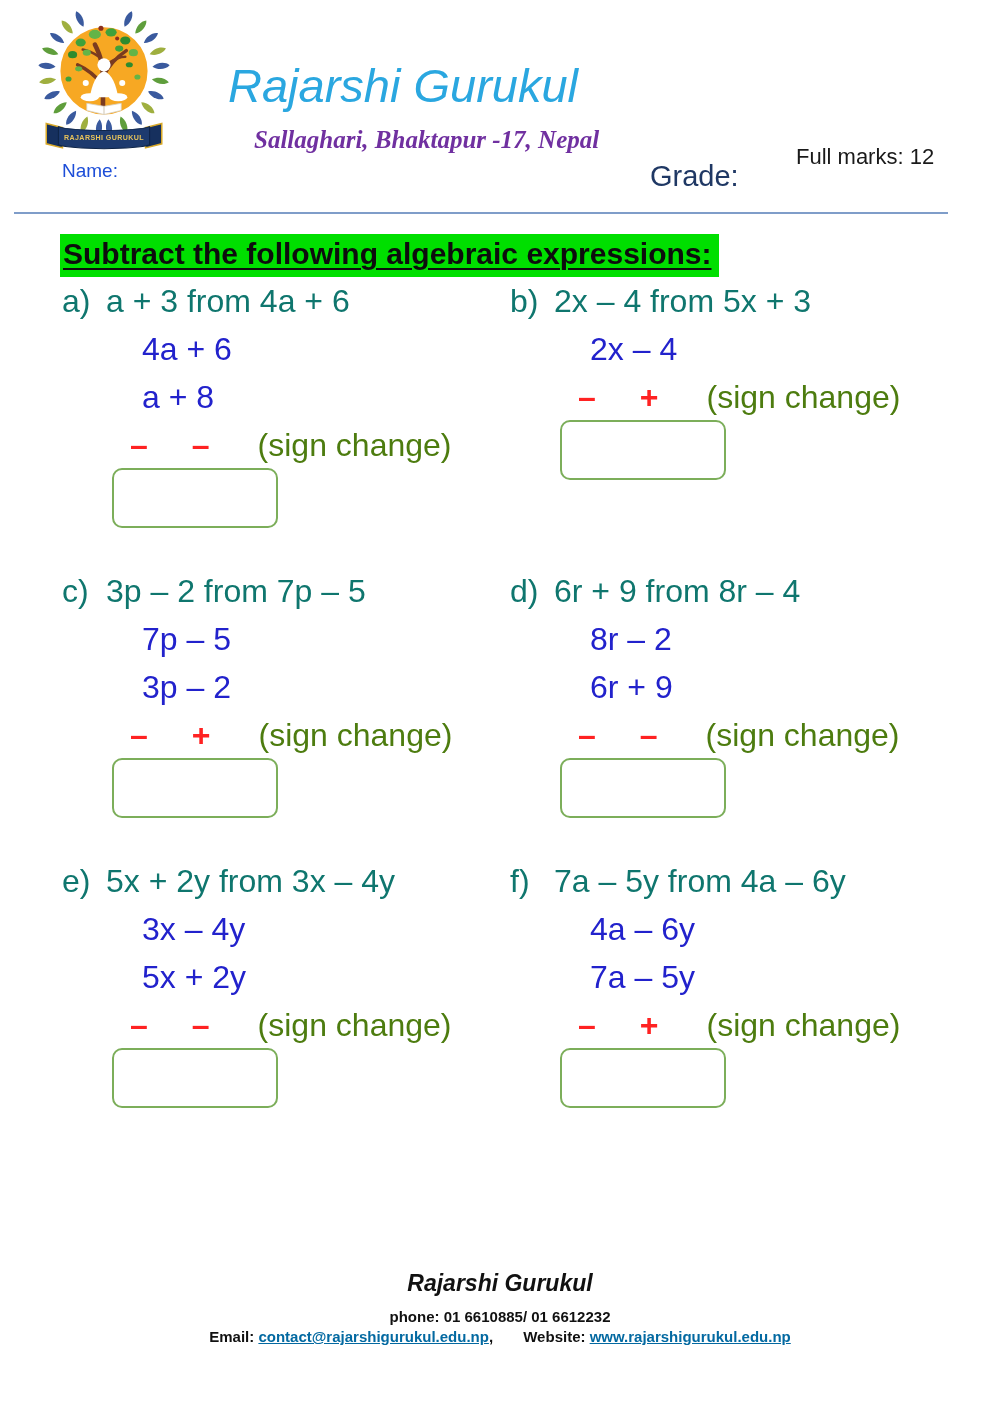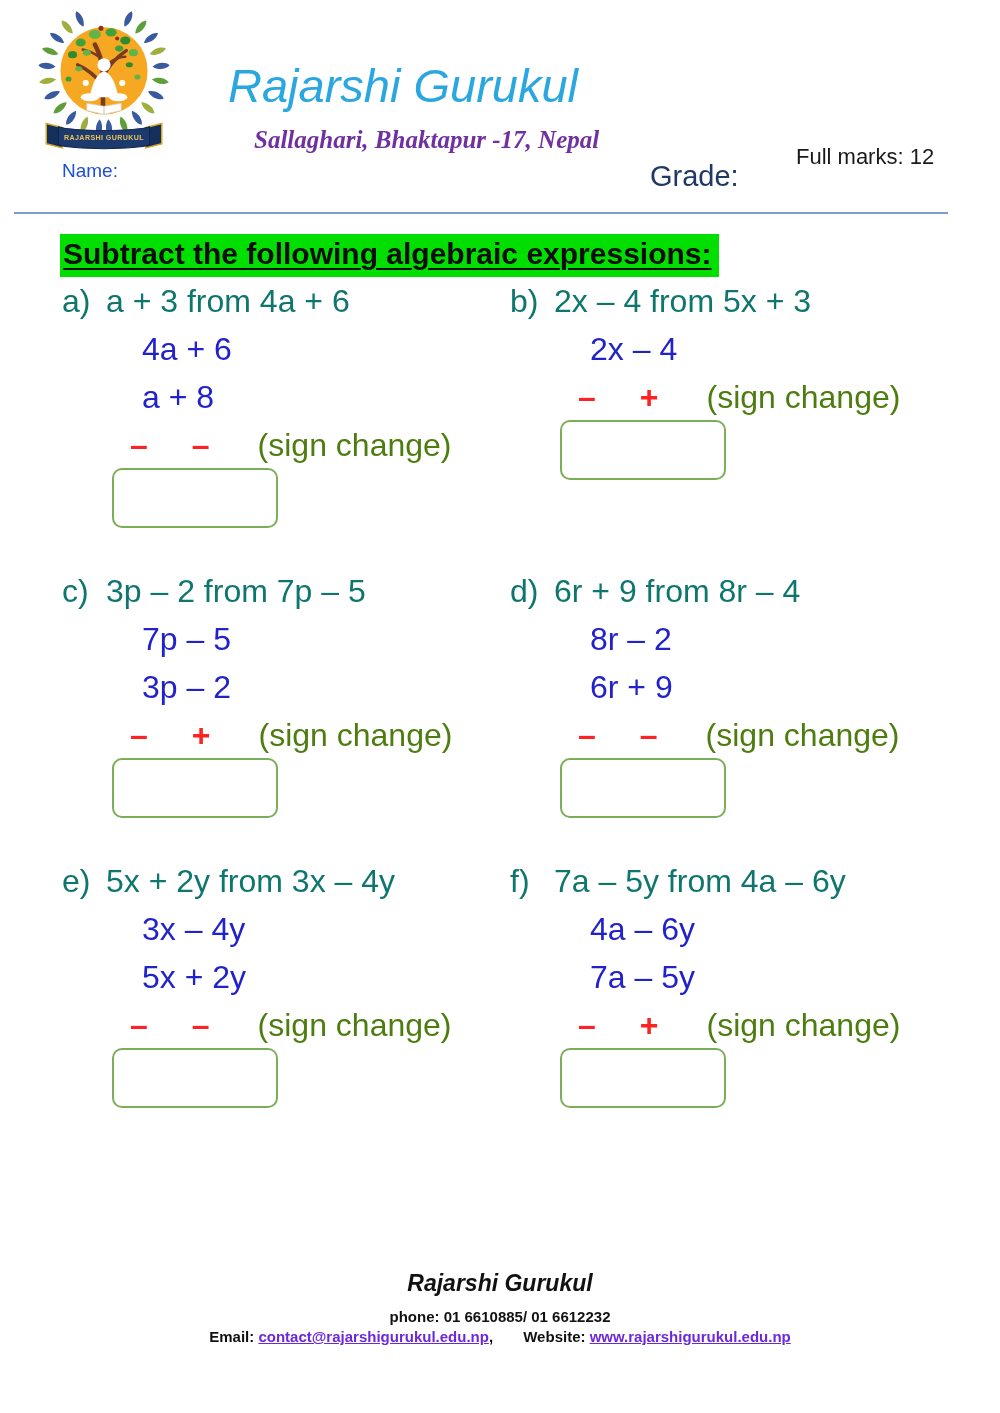--- a/index.html
+++ b/index.html
@@ -52,21 +52,21 @@
   .pos-c { left:62px;  top:572px; }
   .pos-d { left:510px; top:572px; }
   .pos-e { left:62px;  top:862px; }
   .pos-f { left:510px; top:862px; }
 
   
   .footer { position:absolute; left:0; top:1270px; width:1000px; text-align:center; }
   .f-name  { font-size:23px; font-weight:bold; font-style:italic; color:#111; }
   .f-phone { font-size:15px; font-weight:bold; margin-top:11px; color:#111; }
   .f-contact { font-size:15px; font-weight:bold; margin-top:3px; color:#111; }
-  .f-link { color:#6d28d9; text-decoration:underline; font-weight:bold; cursor:pointer; }
+  .f-link { color:#0369a1; text-decoration:underline; font-weight:bold; cursor:pointer; }
   .f-sep { display:inline-block; width:26px; }
 </style>
 </head>
 <body>
 
 <div class="page">
 
   <svg class="logo" viewBox="0 0 150 150" aria-hidden="true">
     <defs>
       <path id="leaf" d="M0,0 C4,-5 4,-13 0,-17 C-4,-13 -4,-5 0,0 Z"></path>

